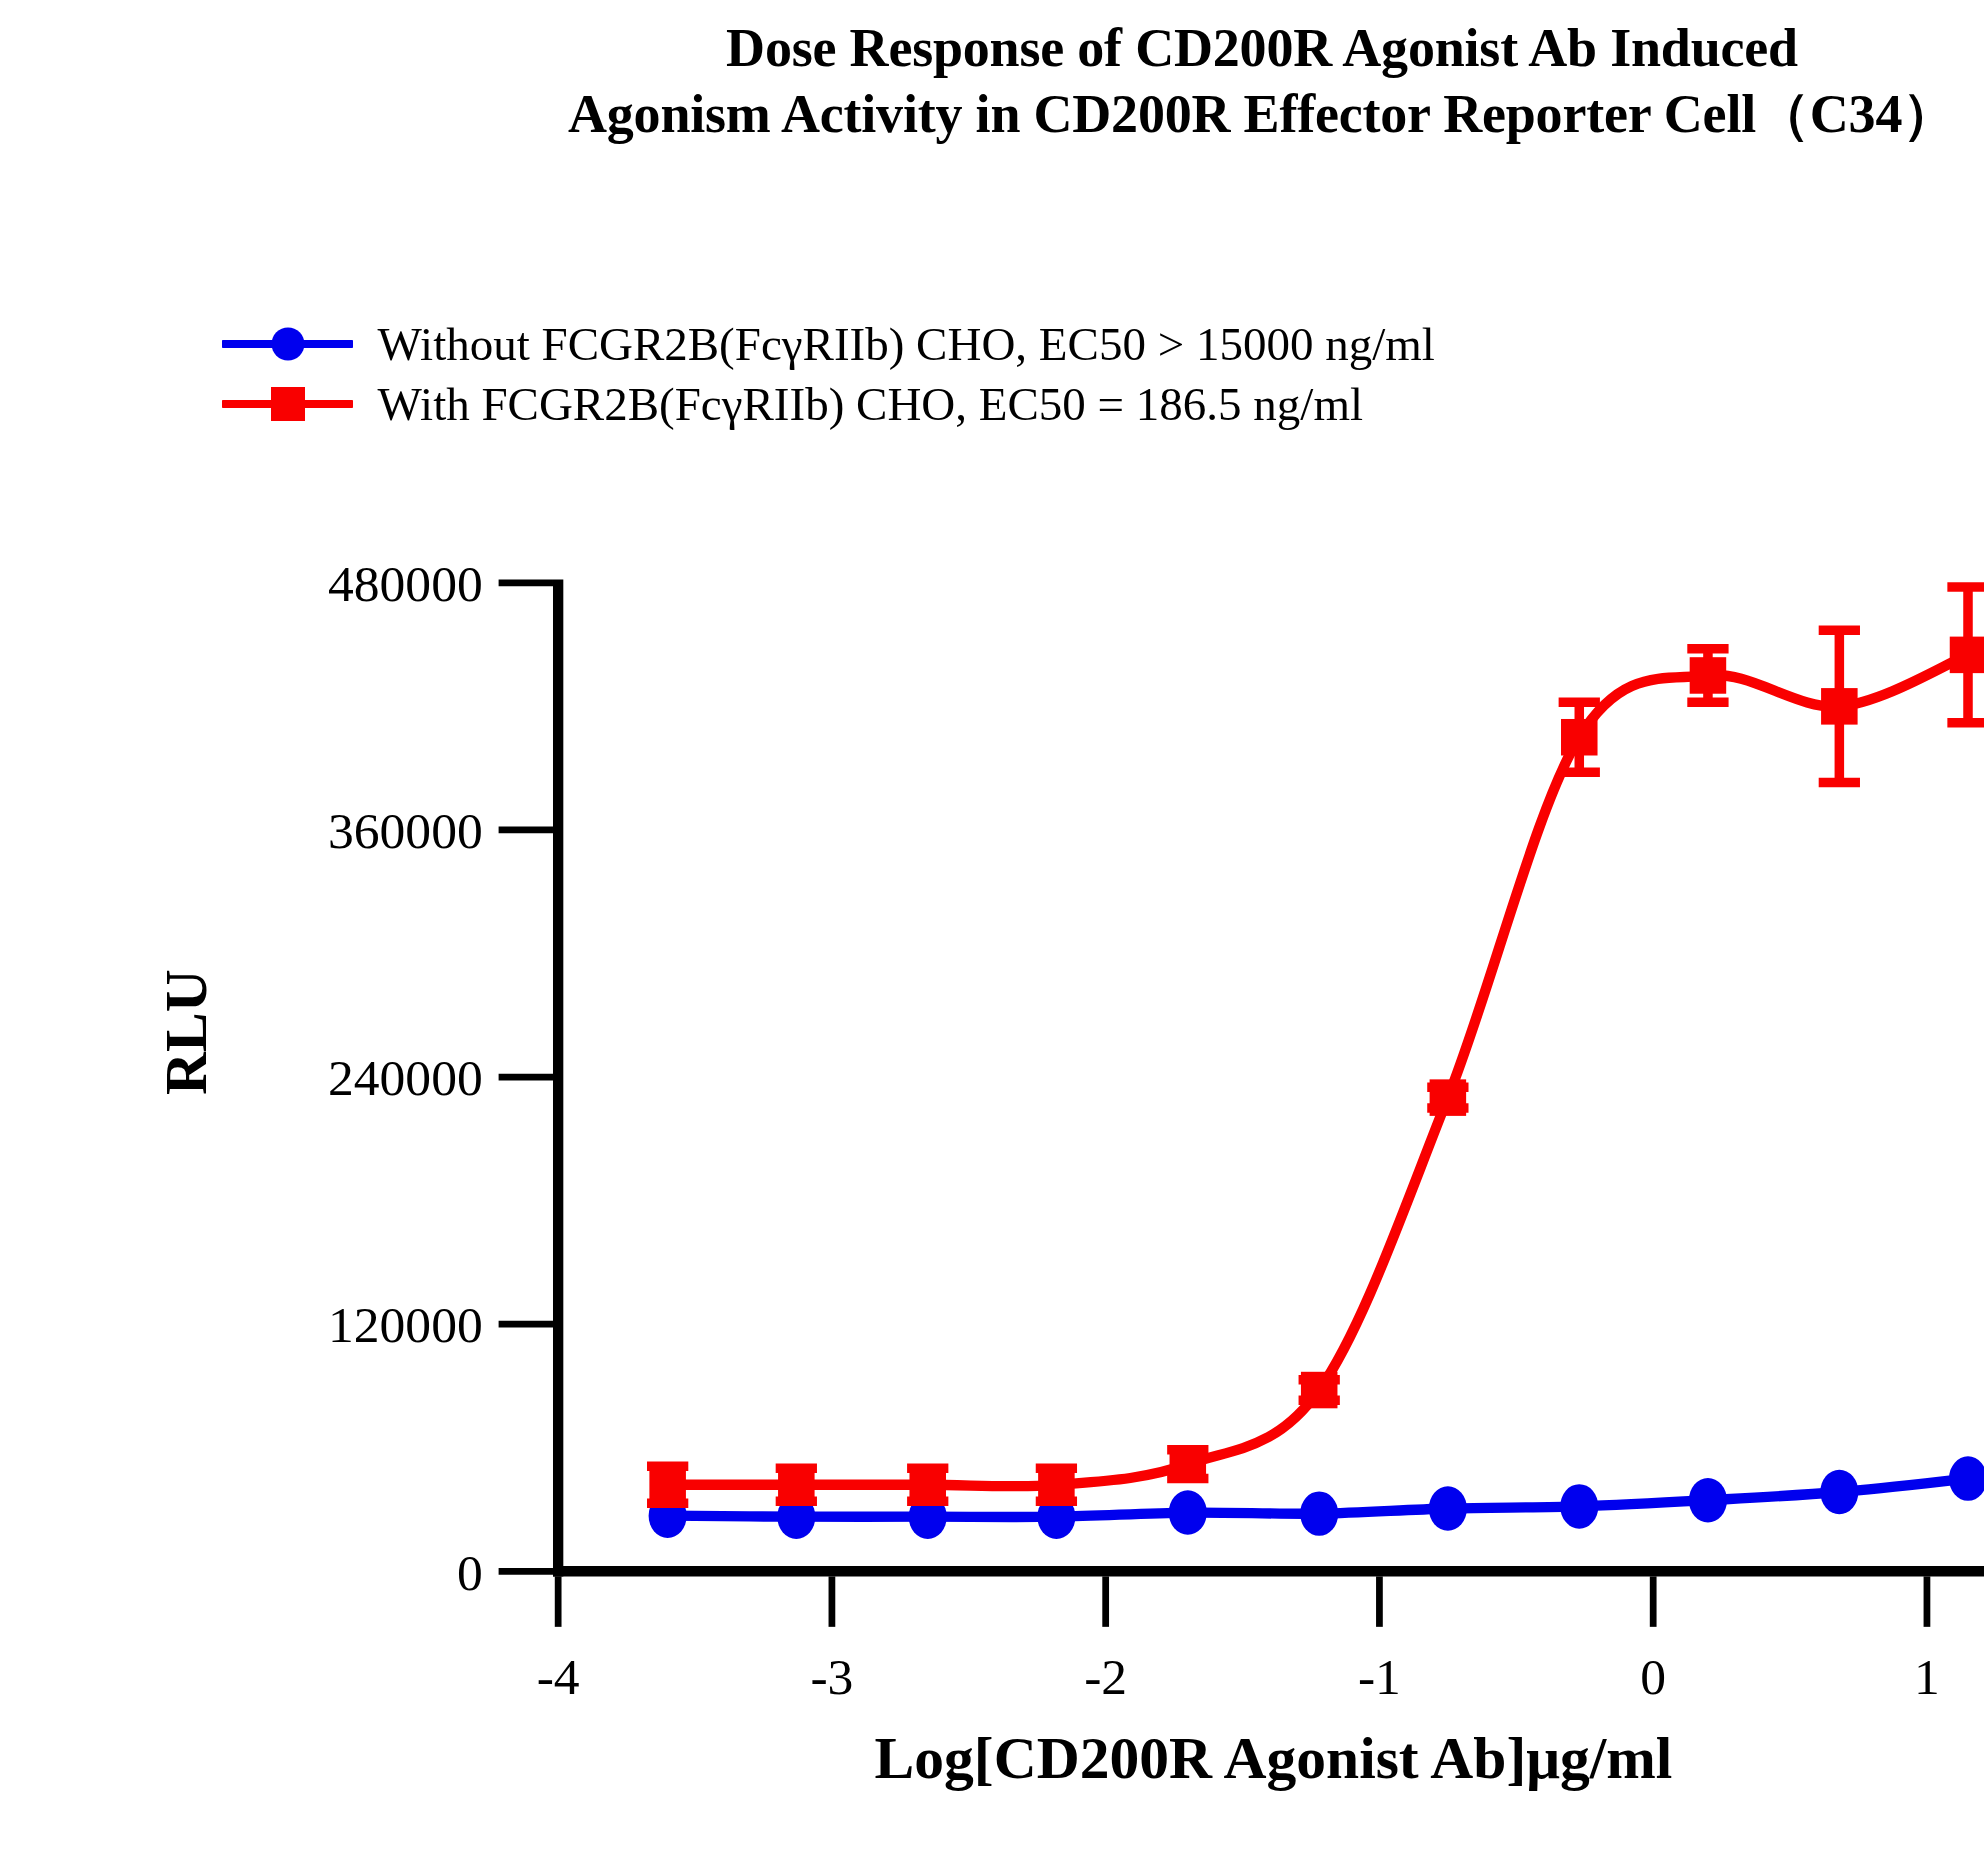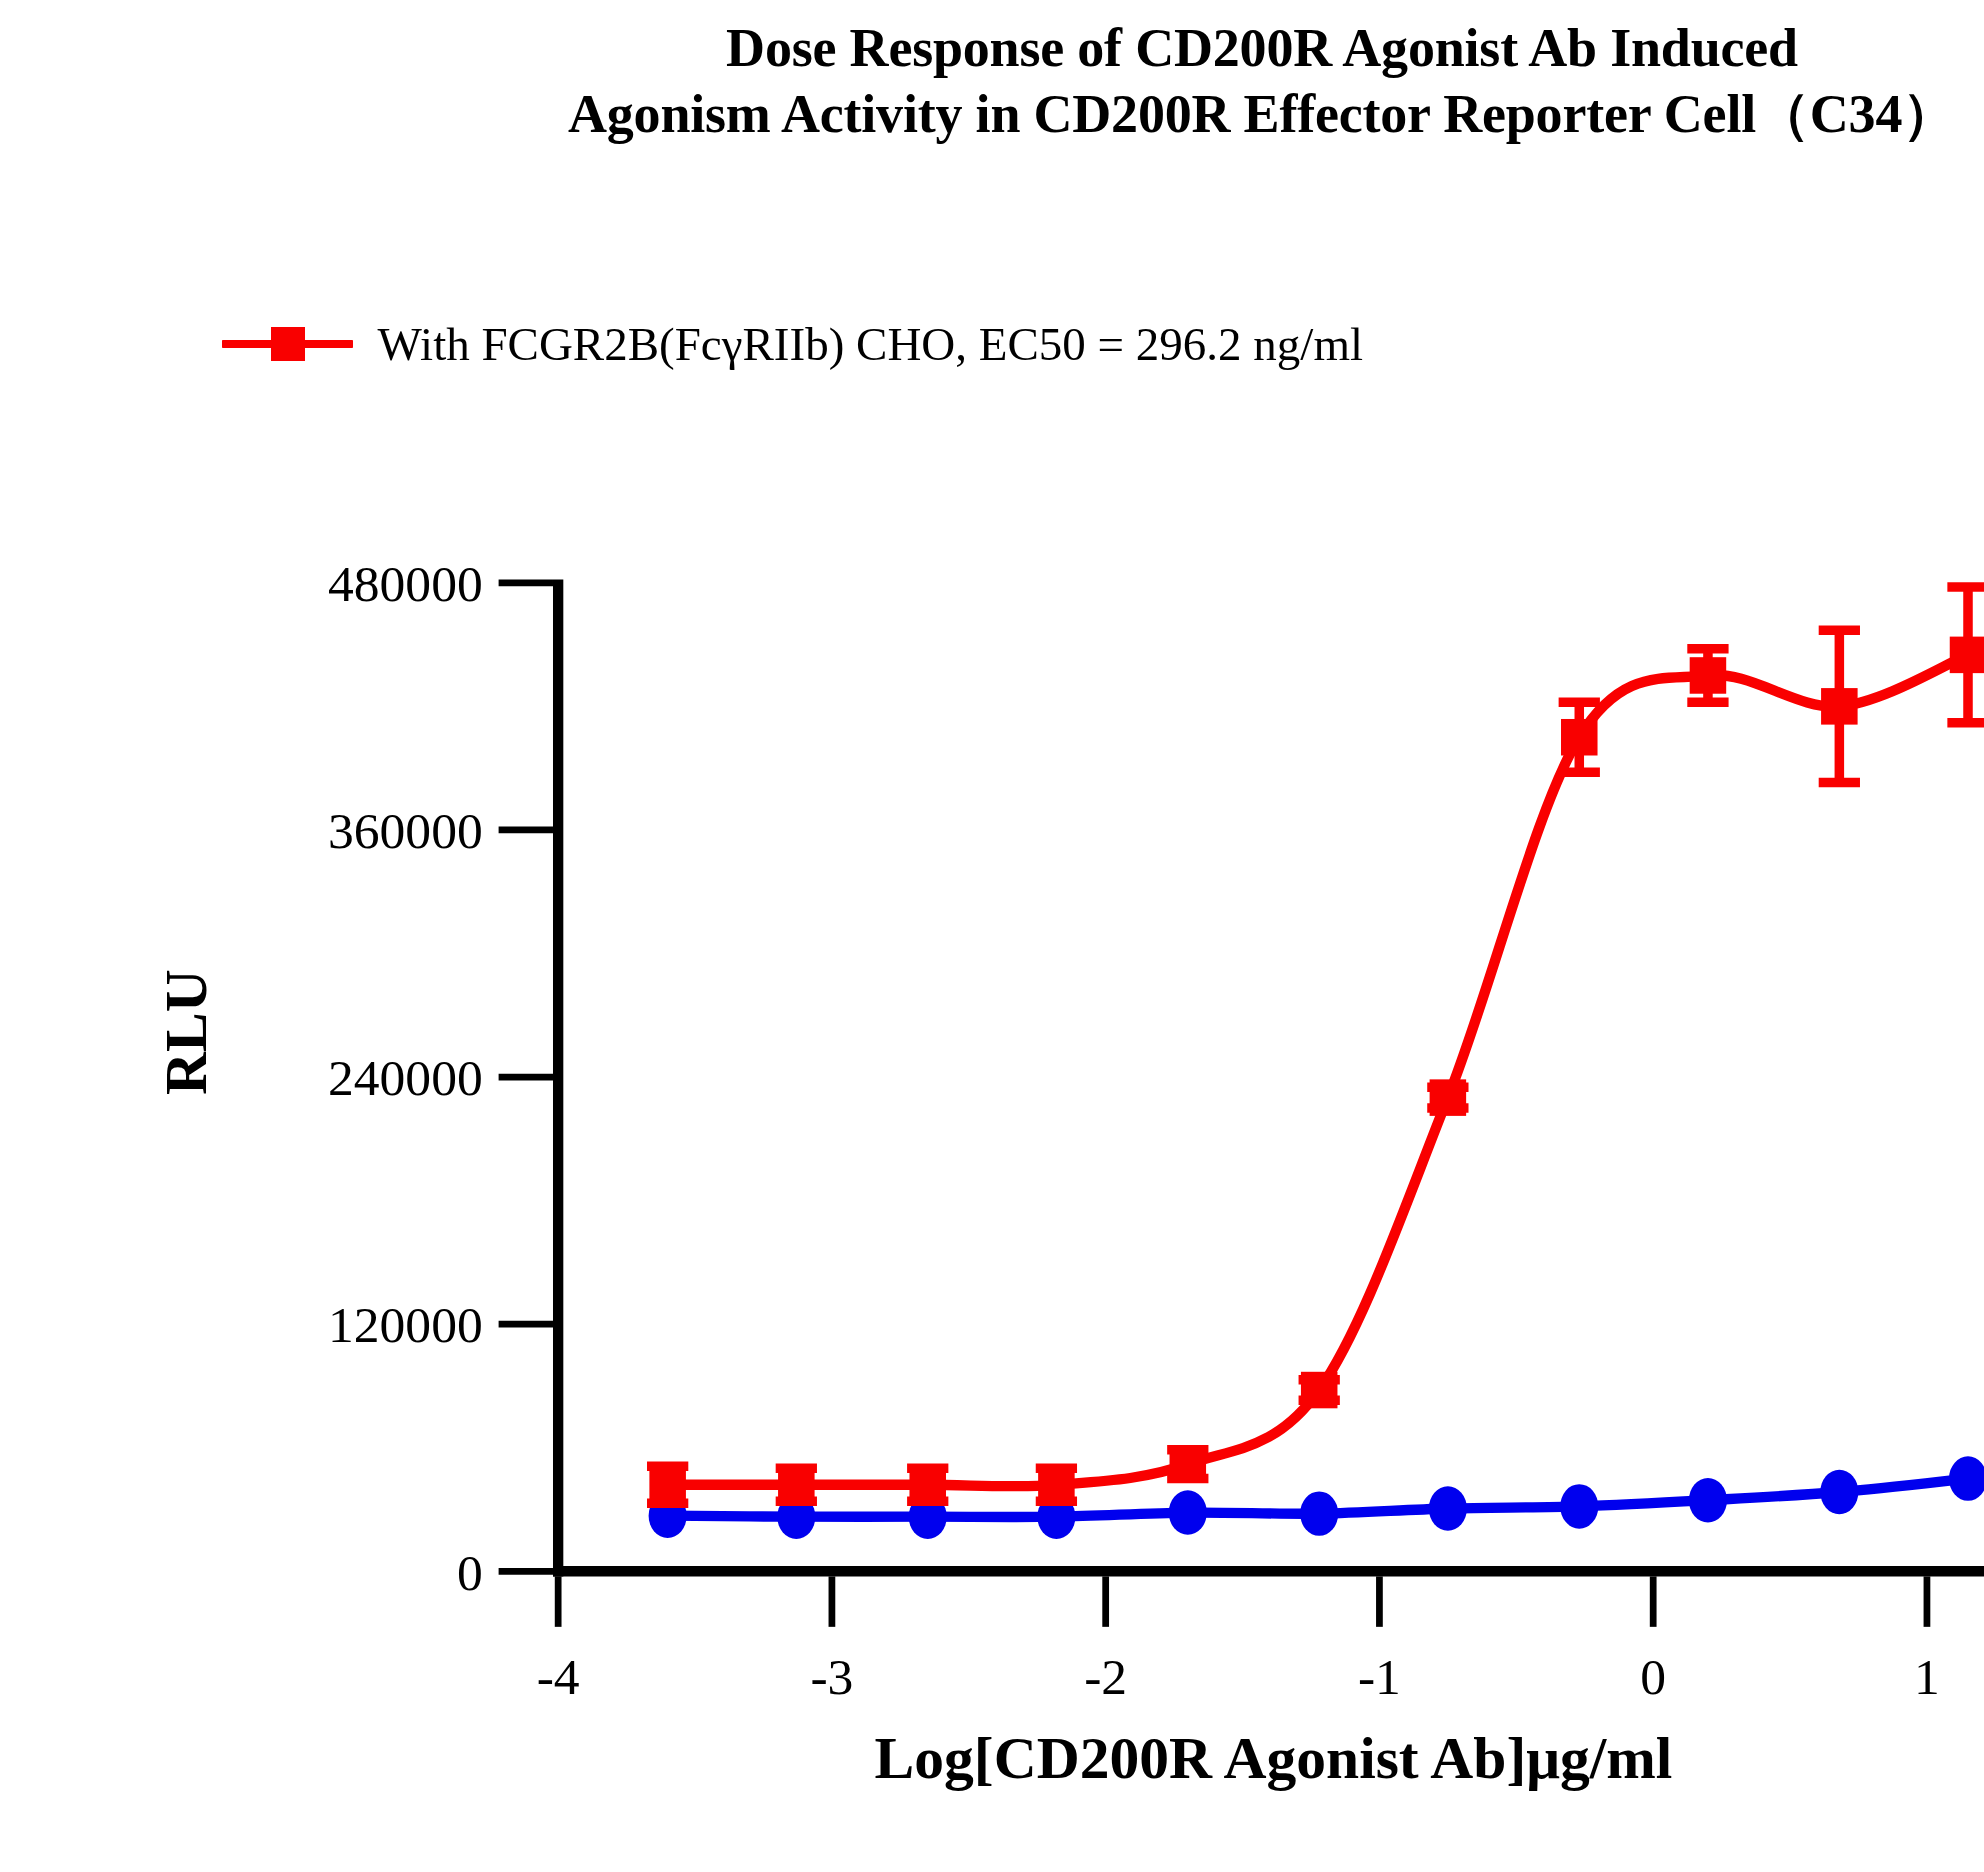--- a/index.html
+++ b/index.html
@@ -41,24 +41,31 @@
 <div id="root">
 
   <div class="title-block">
     <div class="title-line">Dose Response of CD200R Agonist Ab Induced</div>
     <div class="title-line">Agonism Activity in CD200R Effector Reporter Cell（C34）</div>
   </div>
 
   <div class="legend">
     <div class="legend-row">
       <span class="legend-key">
+        <span class="legend-line" id="lg-line-0" style="background: rgb(0, 0, 238);"></span>
+        <span class="legend-mark circle" id="lg-mark-0" style="background: rgb(0, 0, 238);"></span>
+      </span>
+      <span class="legend-label">Without FCGR2B(FcγRIIb) CHO, EC50 &gt; 15000 ng/ml</span>
+    </div>
+    <div class="legend-row">
+      <span class="legend-key">
         <span class="legend-line" id="lg-line-1" style="background: rgb(249, 0, 0);"></span>
         <span class="legend-mark square" id="lg-mark-1" style="background: rgb(249, 0, 0);"></span>
       </span>
-      <span class="legend-label">With FCGR2B(FcγRIIb) CHO, EC50 = 296.2 ng/ml</span>
+      <span class="legend-label">With FCGR2B(FcγRIIb) CHO, EC50 = 186.5 ng/ml</span>
     </div>
   </div>
 
   <div class="plot-area">
     <svg class="chart" width="2524" height="1873" viewBox="0 0 6358 4718">
 
       <g id="axis-layer">
           <line x1="1393" y1="3958" x2="5010" y2="3958" class="axis-line"></line>
           <line x1="1406" y1="3971" x2="1406" y2="1460" class="axis-line"></line>
           <line x1="1406" y1="3971" x2="1406" y2="4098" class="tick"></line>

